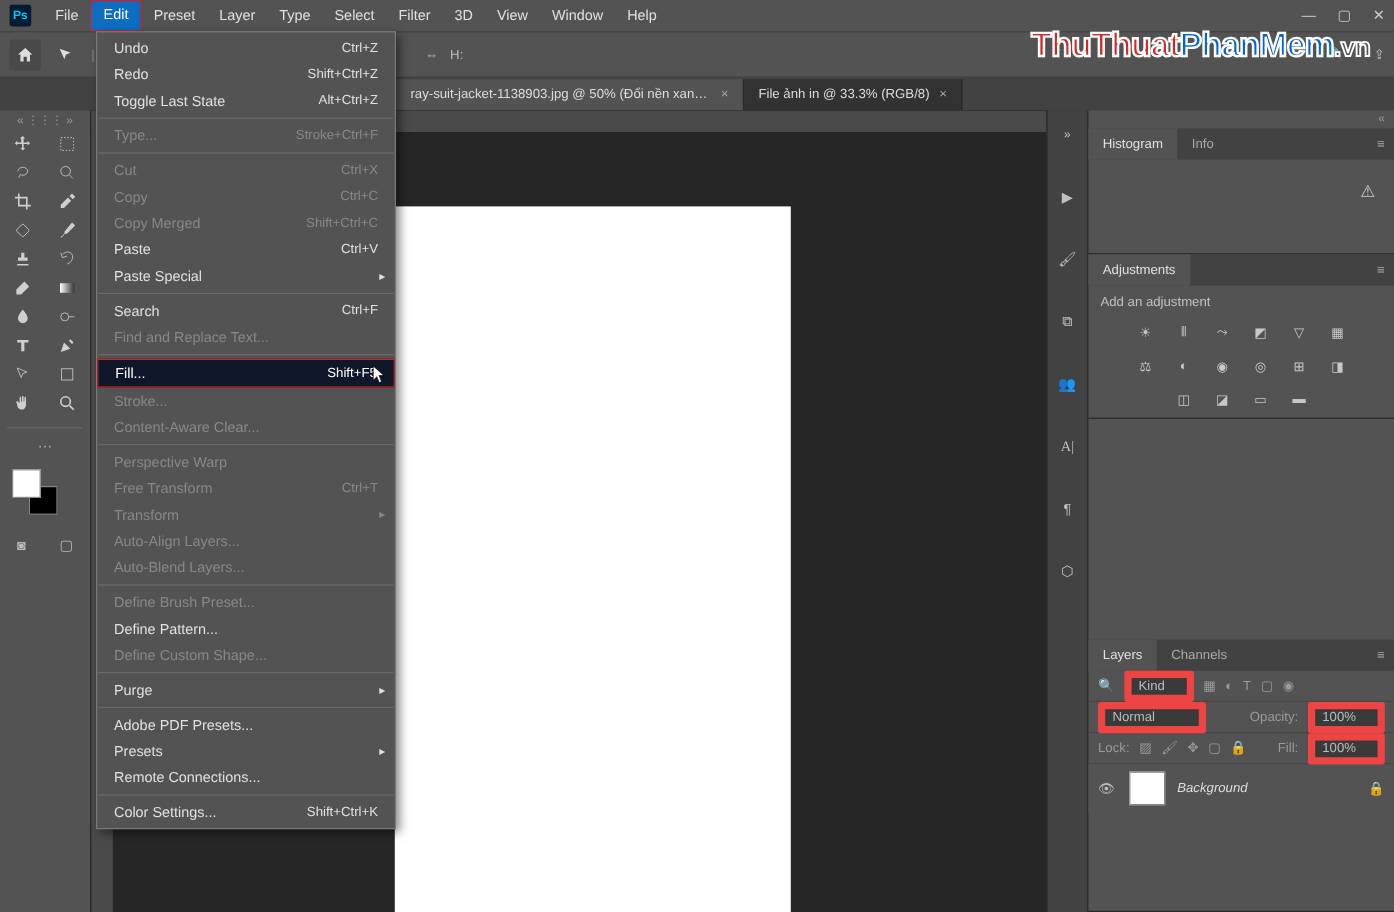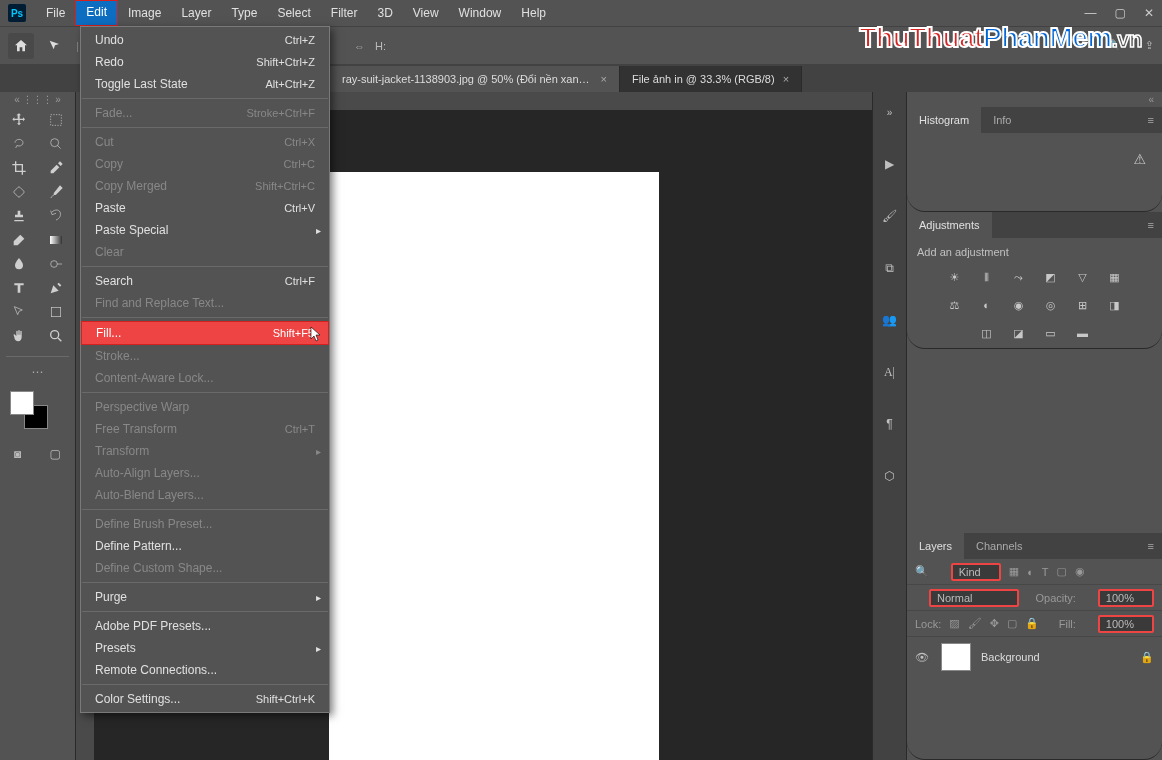--- a/index.html
+++ b/index.html
@@ -37,65 +37,65 @@
 .canvas-area { flex:1; background: #262626; position: relative; overflow:hidden; display:flex; justify-content:center; }
 .canvas-area::before { content:''; position:absolute; top:0; left:0; right:0; height:18px; background:#4a4a4a; }
 .canvas-area::after { content:''; position:absolute; top:0; bottom:0; left:0; width:18px; background:#4a4a4a; }
 .canvas { background:#fff; width: 330px; height: 590px; margin-top: 80px; margin-left:40px; }
 
 
 .dock-strip { width: 34px; background: #424242; border-left:1px solid #2a2a2a; display:flex; flex-direction:column; align-items:center; padding-top:6px; gap:24px; }
 .dock-strip .strip-btn { width:28px; height:28px; display:flex;align-items:center;justify-content:center; color:#c0c0c0; }
 
 .right-panels { width: 256px; background: #535353; border-left:1px solid #2a2a2a; display:flex; flex-direction:column; }
-.panel { border-bottom:1px solid #2a2a2a;border-radius:18px; }
+.panel { border-bottom:1px solid #2a2a2a; }
 .panel-tabs { height: 26px; display:flex; align-items:center; background:#424242; font-size:11px; }
 .ptab { padding: 0 12px; height:26px; line-height:26px; color:#aaa; }
 .ptab.active { background:#535353; color:#e0e0e0; }
 .panel-menu { margin-left:auto; padding:0 8px; color:#aaa; }
 .panel-body { padding: 8px 10px; font-size:11px; color:#c0c0c0; }
 .histogram-body { height: 78px; position:relative; display:flex; align-items:flex-start; justify-content:flex-end; }
 .warn-tri { color:#ccc; font-size:14px; margin-right:6px; margin-top:10px; }
 .adjust-body { height: 110px; }
 .adjust-icons { display:flex; flex-wrap:wrap; gap:10px; justify-content:center; padding:4px 14px; }
 .adj-ico { width:22px;height:18px; display:flex;align-items:center;justify-content:center; color:#c8c8c8; }
 .flex-spacer { flex:1; }
 .layers-body { padding:0; height: 200px; display:flex; flex-direction:column; }
 .layer-filter-row, .layer-blend-row, .layer-lock-row { height:26px; display:flex; align-items:center; padding:0 8px; gap:8px; font-size:11px; border-bottom:1px solid #474747; color:#999; }
-.layer-dropdown { background:#3a3a3a; border:2px solid #ef4444; color:#bbb; padding:1px 18px 1px 6px; font-size:11px; border-radius:2px; position:relative;margin-left:14px; }
+.layer-dropdown { background:#3a3a3a; border:6px solid #ef4444; color:#bbb; padding:1px 18px 1px 6px; font-size:11px; border-radius:2px; position:relative; }
 .layer-row { height:40px; display:flex; align-items:center; padding:0 8px; gap:10px; background:#535353; }
 .eye { width:16px; }
 .layer-thumb { width:30px;height:28px; background:#fff; border:1px solid #888; }
-.layer-name { color:#ddd; }
+.layer-name { font-style:italic; color:#ddd; }
 .lock-icon { margin-left:auto; color:#999; }
 
 
 .dropdown { position: absolute; top: 26px; left: 80px; width: 250px; background: #535353; border: 1px solid #7a7a7a; box-shadow: 3px 3px 8px rgba(0,0,0,0.5); z-index: 1000; padding: 2px 0; }
 .dd-item { height: 22px; display:flex; align-items:center; padding: 0 14px; color:#e0e0e0; font-size:12px; position:relative; }
 .dd-item.disabled { color: #888; }
 .dd-shortcut { margin-left: auto; font-size: 11px; }
 .dd-sep { height: 1px; background: #6a6a6a; margin: 3px 1px; }
-.dd-item.highlight { background: #ef4444; color:#fff; border:1.5px solid #d52020; height:24px; }
+.dd-item.highlight { background: #0f172a; color:#fff; border:1.5px solid #d52020; height:24px; }
 .dd-item.has-sub::after { content:'▸'; position:absolute; right:8px; font-size:10px; }
 .dd-cursor { position:absolute; right:6px; top:4px; }
 
 
 .watermark { position:absolute; top:22px; right:20px; font-size:28px; font-weight:900; font-family: Arial Black, sans-serif; letter-spacing:-0.5px; z-index:50; }
 .watermark .w1 { color:#d92424; -webkit-text-stroke: 2px #fff; }
 .watermark .w2 { color:#0066d6; -webkit-text-stroke: 2px #fff; }
 .watermark .w3 { color:#555; -webkit-text-stroke: 1.5px #fff; font-size:22px; }
 </style>
 </head>
 <body>
 
 <div class="menubar">
   <div class="ps-logo">Ps</div>
   <div class="menu-item">File</div>
   <div class="menu-item active">Edit</div>
-  <div class="menu-item">Image</div>
+  <div class="menu-item">Preset</div>
   <div class="menu-item">Layer</div>
   <div class="menu-item">Type</div>
   <div class="menu-item">Select</div>
   <div class="menu-item">Filter</div>
   <div class="menu-item">3D</div>
   <div class="menu-item">View</div>
   <div class="menu-item">Window</div>
   <div class="menu-item">Help</div>
   <div class="window-controls">
     <span>—</span>
@@ -374,21 +374,21 @@
     <div class="dd-item">
       <span>Redo</span>
       <span class="dd-shortcut">Shift+Ctrl+Z</span>
     </div>
     <div class="dd-item">
       <span>Toggle Last State</span>
       <span class="dd-shortcut">Alt+Ctrl+Z</span>
     </div>
     <div class="dd-sep"></div>
     <div class="dd-item disabled">
-      <span>Fade...</span>
+      <span>Type...</span>
       <span class="dd-shortcut">Stroke+Ctrl+F</span>
     </div>
     <div class="dd-sep"></div>
     <div class="dd-item disabled">
       <span>Cut</span>
       <span class="dd-shortcut">Ctrl+X</span>
     </div>
     <div class="dd-item disabled">
       <span>Copy</span>
       <span class="dd-shortcut">Ctrl+C</span>
@@ -396,23 +396,20 @@
     <div class="dd-item disabled">
       <span>Copy Merged</span>
       <span class="dd-shortcut">Shift+Ctrl+C</span>
     </div>
     <div class="dd-item">
       <span>Paste</span>
       <span class="dd-shortcut">Ctrl+V</span>
     </div>
     <div class="dd-item has-sub">
       <span>Paste Special</span>
-    </div>
-    <div class="dd-item disabled">
-      <span>Clear</span>
     </div>
     <div class="dd-sep"></div>
     <div class="dd-item">
       <span>Search</span>
       <span class="dd-shortcut">Ctrl+F</span>
     </div>
     <div class="dd-item disabled">
       <span>Find and Replace Text...</span>
     </div>
     <div class="dd-sep"></div>
@@ -420,21 +417,21 @@
       <span>Fill...</span>
       <span class="dd-shortcut">Shift+F5</span>
       <span class="dd-cursor"><svg width="12" height="16" viewBox="0 0 12 16">
           <path d="M1 1l0 12 3-3 2 5 2-1-2-5 4 0z" fill="#fff" stroke="#000" stroke-width="0.6"></path>
         </svg></span>
     </div>
     <div class="dd-item disabled">
       <span>Stroke...</span>
     </div>
     <div class="dd-item disabled">
-      <span>Content-Aware Lock...</span>
+      <span>Content-Aware Clear...</span>
     </div>
     <div class="dd-sep"></div>
     <div class="dd-item disabled">
       <span>Perspective Warp</span>
     </div>
     <div class="dd-item disabled">
       <span>Free Transform</span>
       <span class="dd-shortcut">Ctrl+T</span>
     </div>
     <div class="dd-item disabled has-sub">

